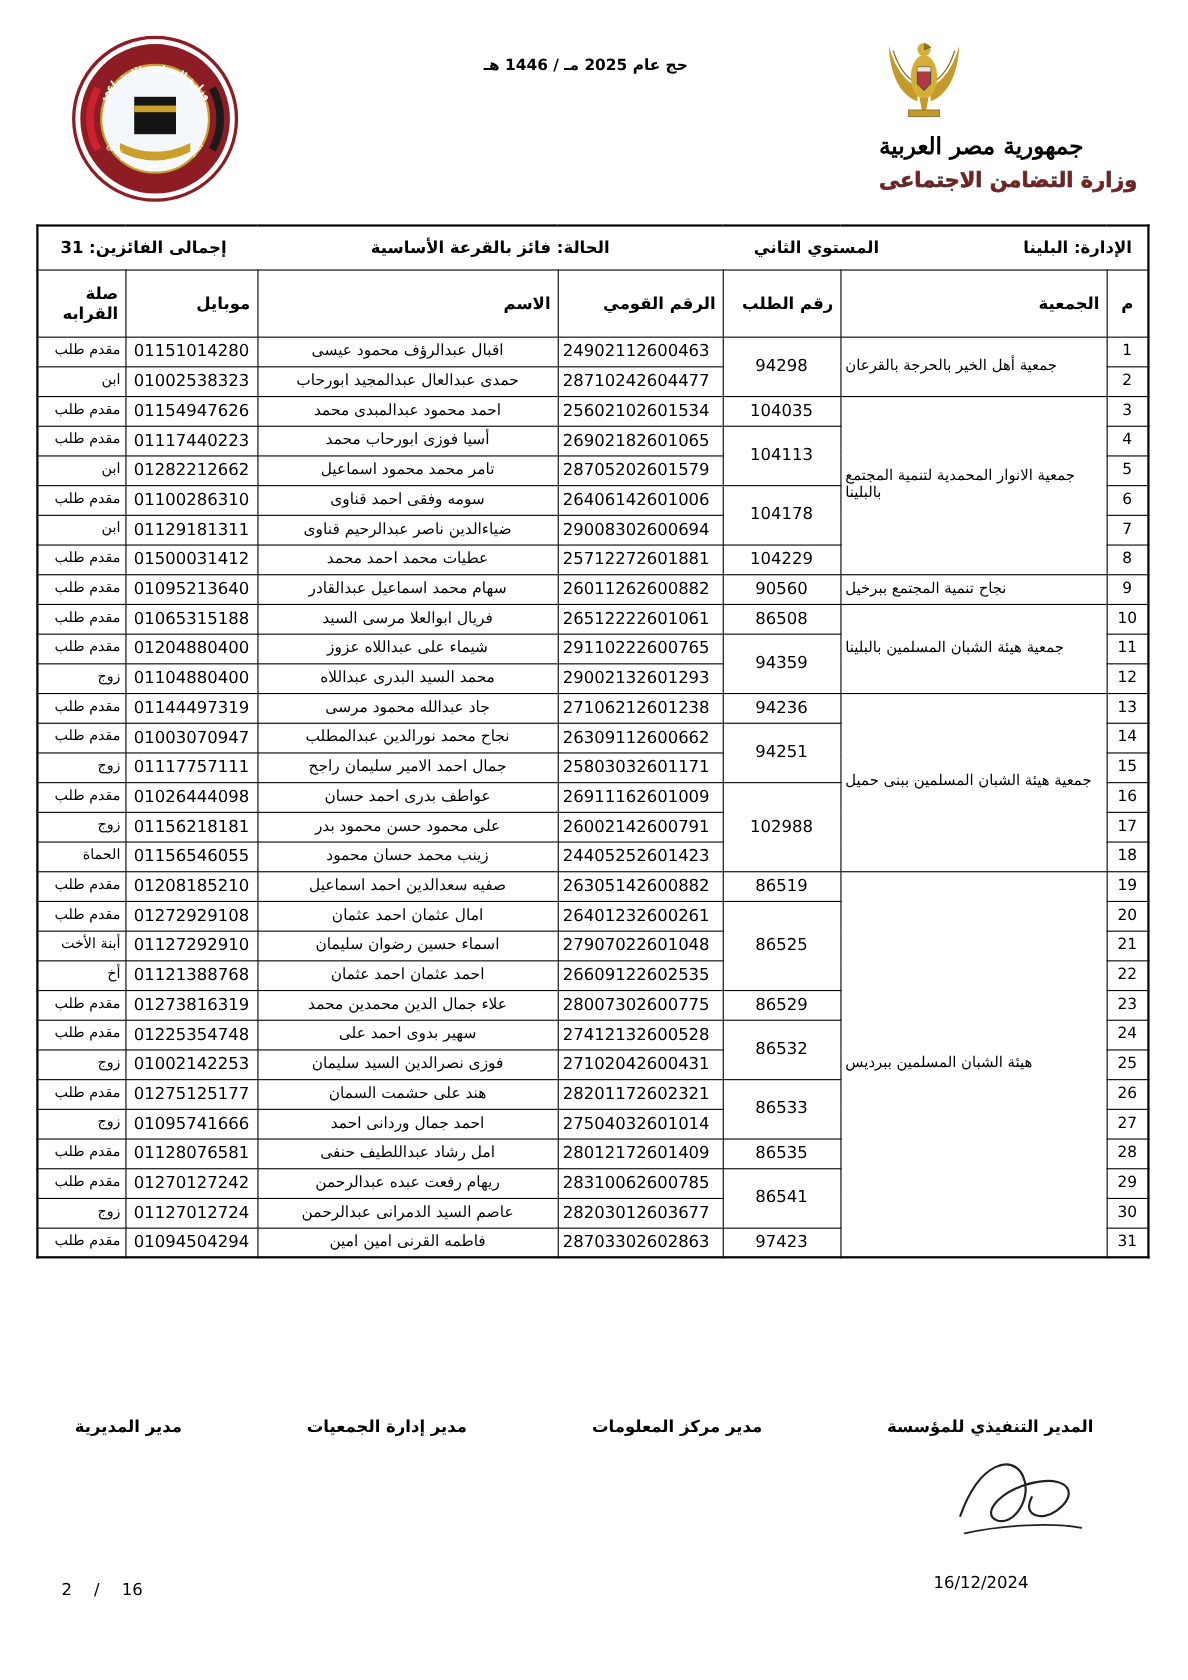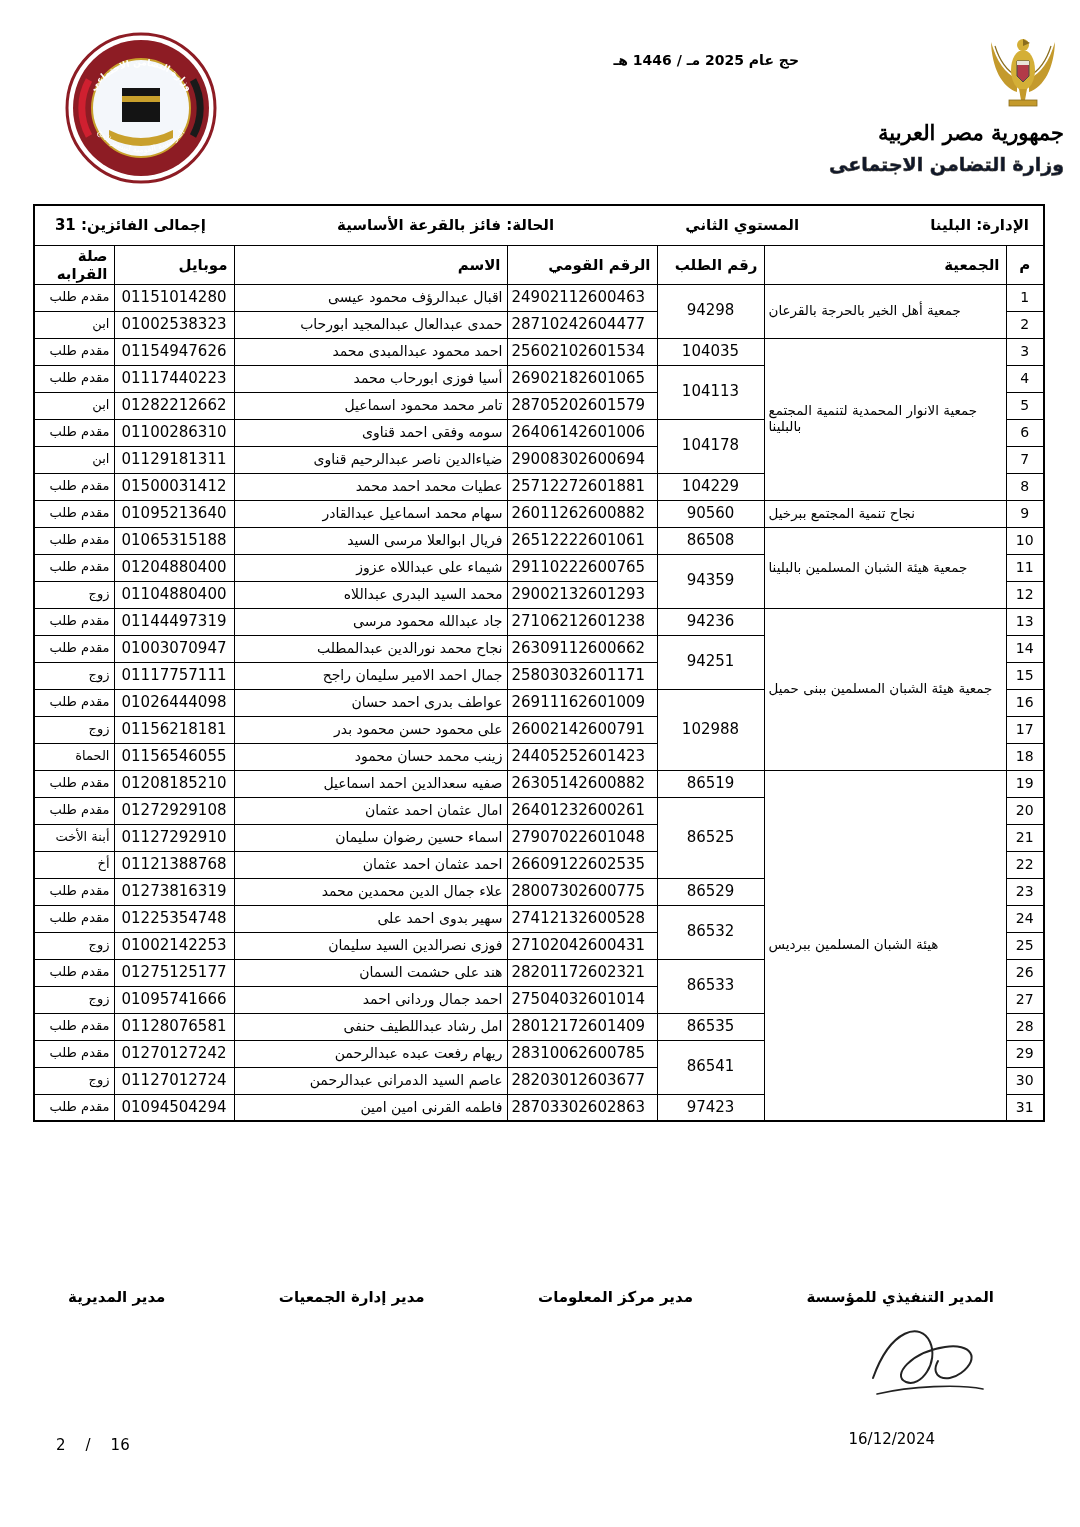--- a/index.html
+++ b/index.html
@@ -2,44 +2,44 @@
 <html lang="ar"><head>
 <meta charset="utf-8">
 <style>
   * { margin:0; padding:0; box-sizing:border-box; }
   html,body { background:#fff; }
   body { width:1080px; height:1527px; font-family:"DejaVu Sans","Liberation Sans",sans-serif; color:#000; }
   .page { direction:rtl; width:1080px; height:1527px; position:relative; overflow:hidden; background:#fff; }
 
   
   .header { display:flex; align-items:flex-start; padding:26px 16px 6px 16px; }
-  .emblem-block { width:265px; text-align:right; padding-top:6px; }
+  .emblem-block { width:265px; text-align:left; padding-top:6px; }
   .title-block { flex:1; text-align:center; padding-top:14px; }
   .logo-block { width:250px; display:flex; justify-content:center; padding-top:6px; }
   .doc-title { font-size:22px; font-weight:bold; }
-  .doc-sub { font-size:14px; font-weight:bold; margin-top:12px;text-align:right; }
+  .doc-sub { font-size:14px; font-weight:bold; margin-top:12px; }
   .doc-directorate { font-size:19px; font-weight:bold; margin-top:12px; }
   .doc-total { font-size:16px; font-weight:bold; margin-top:14px; }
   .country-name { font-size:21px; font-weight:bold; margin-top:4px; font-family:"DejaVu Serif","Liberation Serif",serif; }
-  .ministry-name { font-size:19px; font-weight:bold; color:#0f172a; margin-top:8px; -webkit-text-stroke:0.6px #3c3a36; }
+  .ministry-name { font-size:19px; font-weight:bold; color:#7f1d1d; margin-top:8px; -webkit-text-stroke:0.6px #3c3a36; }
 
   
   .table-wrap { margin:10px 35px 0 35px; }
   table { border-collapse:collapse; width:1010px; border:2px solid #000; table-layout:fixed; }
   td,th { border:1px solid #000; overflow:hidden; }
   .info-cell { height:40px; }
   .info-flex { display:flex; justify-content:space-between; align-items:center; padding:0 10px 0 16px; font-weight:bold; font-size:15px; }
-  th { height:34px; font-size:15px; text-align:right; padding:1px 6px; font-weight:bold; }
+  th { height:34px; font-size:15px; text-align:right; padding:12px 6px; font-weight:bold; }
   th.center { text-align:center; padding:0; }
   td { height:27px; font-size:14px; padding:0 4px; line-height:1.15; }
   .c-num  { text-align:center; padding:0; }
   .c-assoc{ text-align:left; font-size:13.5px; }
   .c-req  { text-align:center; font-size:15px; }
   .c-nid  { text-align:left; font-size:15px; }
-  .c-name { text-align:right; font-size:14px; }
+  .c-name { text-align:center; font-size:14px; }
   .c-mob  { text-align:center; font-size:15px; }
   .c-rel  { text-align:right; font-size:13px; }
 
   
   .signatures { position:absolute; top:1288px; right:0; left:0; display:flex; justify-content:space-between; padding:0 86px 0 68px; font-weight:bold; font-size:15px; }
   .signature-scribble { position:absolute; top:1316px; right:86px; }
   .footer-date { position:absolute; top:1430px; right:145px; font-size:15px; direction:ltr; }
   .page-indicator { position:absolute; top:1436px; left:56px; font-size:15px; direction:ltr; display:flex; gap:20px; }
 </style>
 </head>

